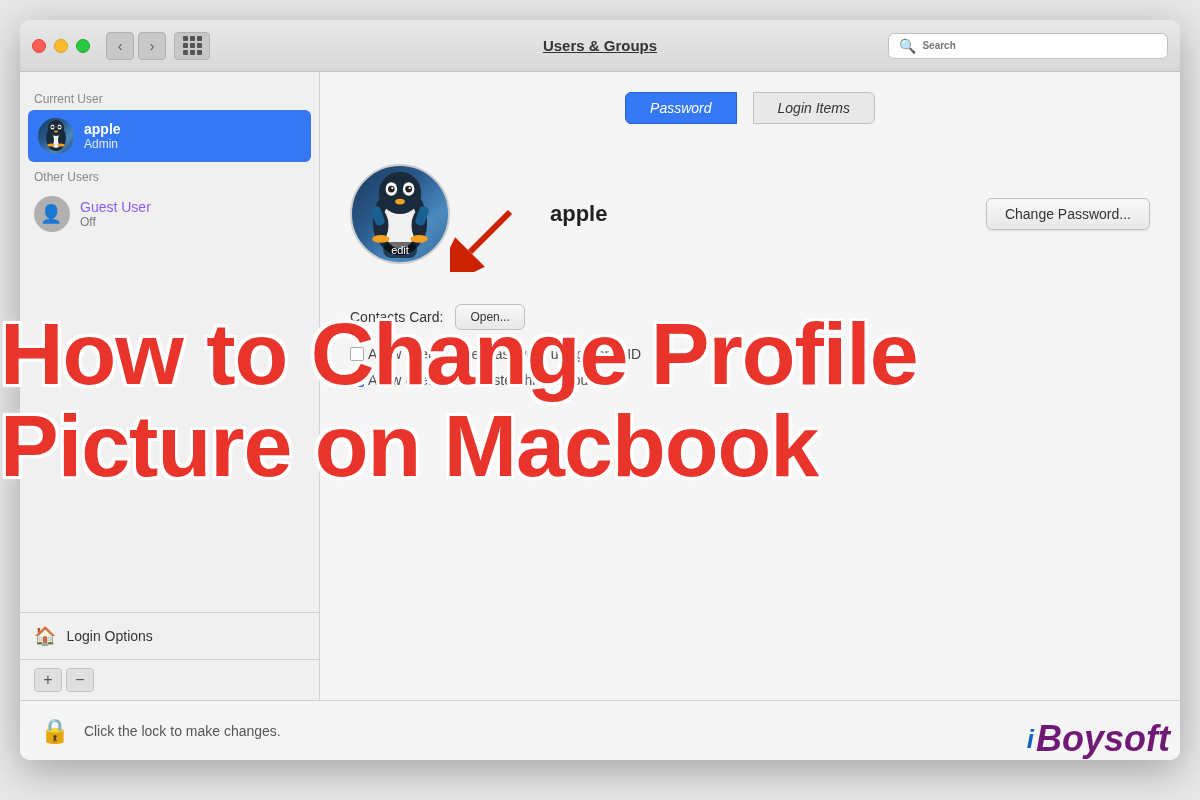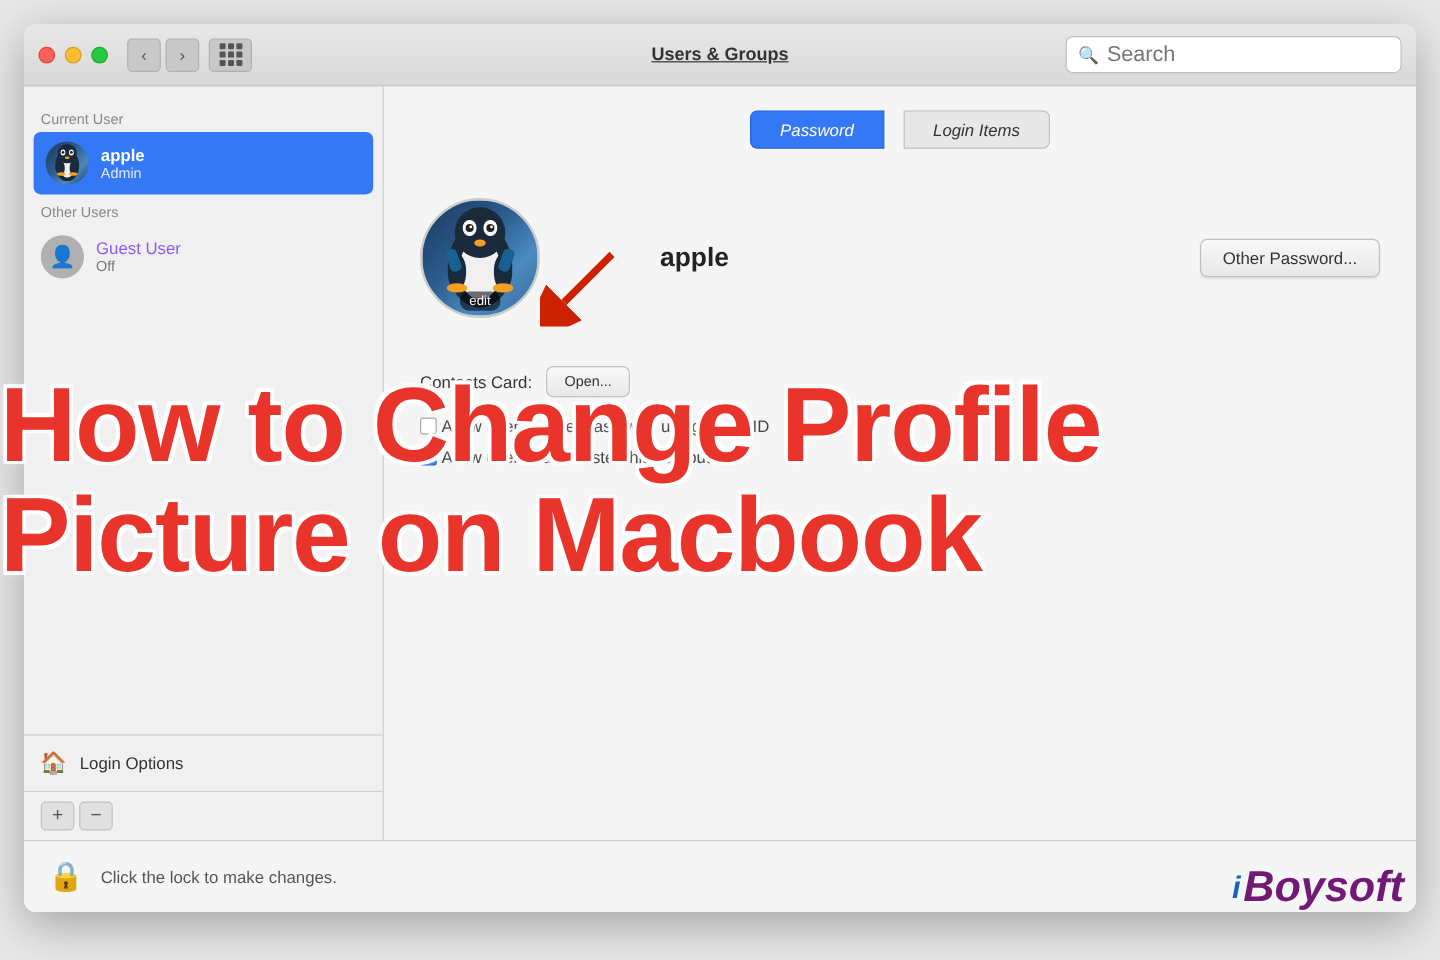--- a/index.html
+++ b/index.html
@@ -120,24 +120,25 @@
     }
 
     .search-icon-svg {
       color: #888;
       font-size: 14px;
     }
 
     .search-input {
       border: none;
       outline: none;
-      font-size: 18px;
+      font-size: 10px;
       color: #000000;
       background: transparent;
       width: 100%;
+      font-weight: bold;
     }
 
     
     .content {
       display: flex;
       flex: 1;
       overflow: hidden;
     }
 
     
@@ -596,21 +597,21 @@
               <marker id="arrowhead" markerWidth="10" markerHeight="7" refX="0" refY="3.5" orient="auto">
                 <polygon points="0 0, 10 3.5, 0 7" fill="#cc2200"></polygon>
               </marker>
             </defs>
             <line x1="60" y1="20" x2="20" y2="60" stroke="#cc2200" stroke-width="6" marker-end="url(#arrowhead)"></line>
             <polygon points="10,55 5,75 25,70" fill="#cc2200"></polygon>
           </svg>
         </div>
 
         <div class="profile-username">apple</div>
-        <button class="change-password-btn">Other Password...</button>
+        <button class="change-password-btn">Change Password...</button>
       </div>
 
       <div class="contacts-row">
         <span>Contacts Card:</span>
         <button class="open-btn">Open...</button>
       </div>
 
       <div class="checkbox-row">
         <div class="checkbox-box"></div>
         <span>Allow user to reset password using Apple ID</span>

